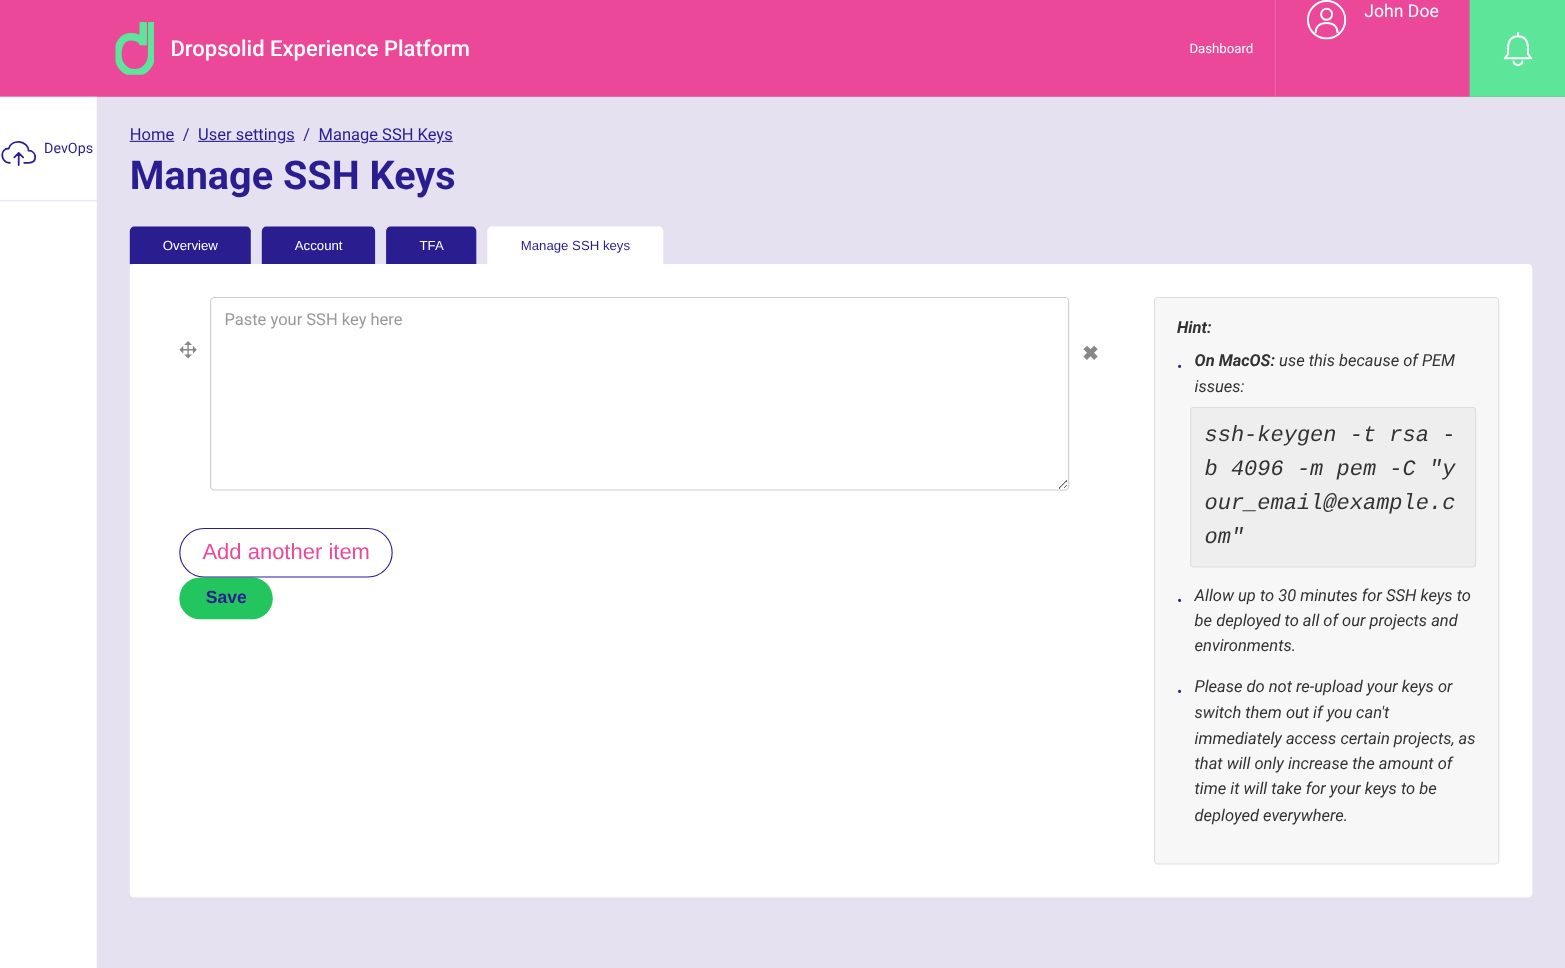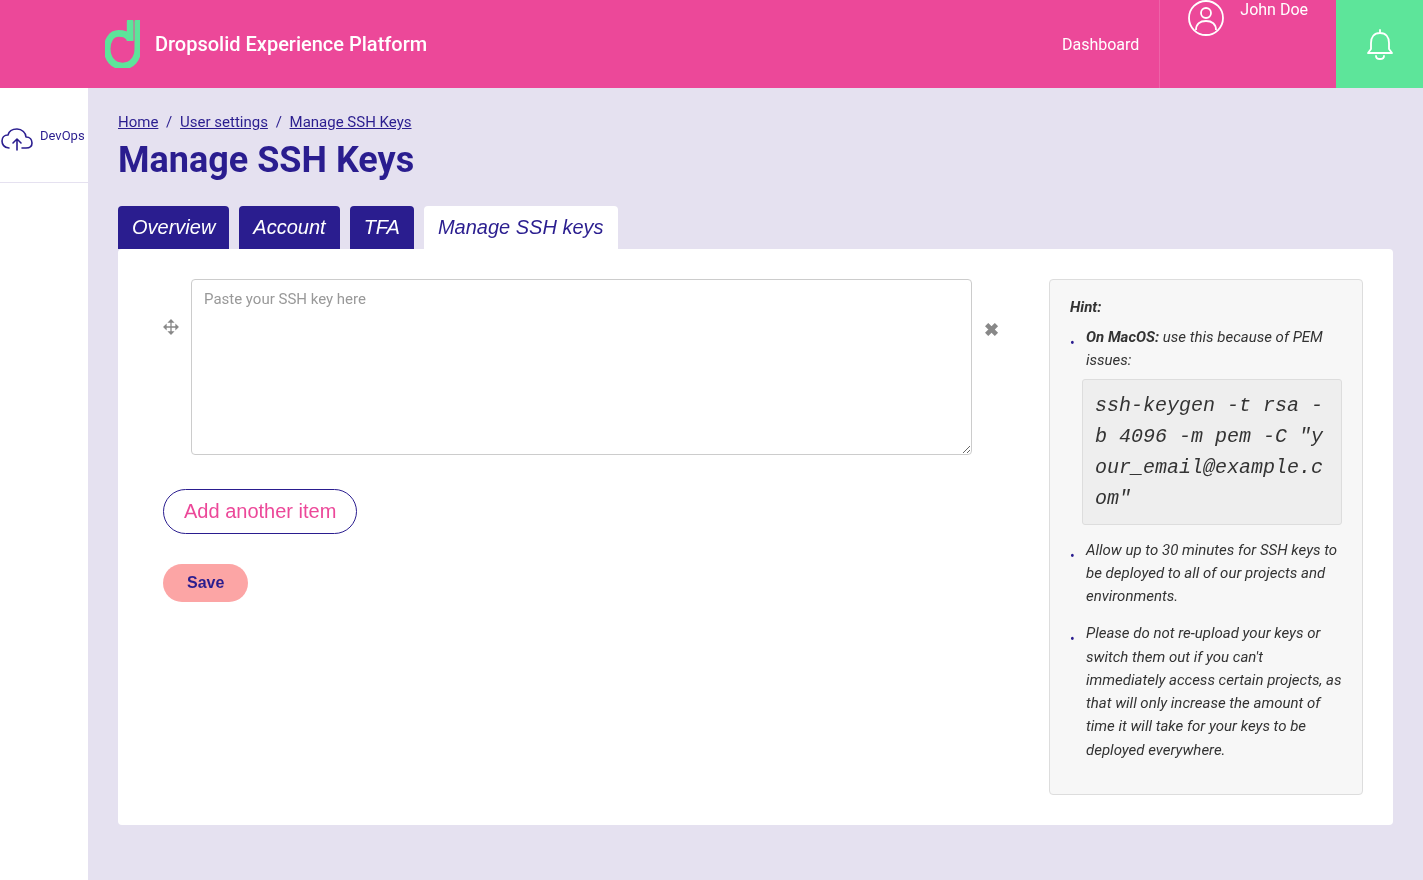--- a/index.html
+++ b/index.html
@@ -26,21 +26,21 @@
       margin-right: 15px;
     }
     .logo-text {
       font-size: 20px;
       font-weight: 500;
     }
     .header-spacer { flex: 1; }
     .header-link {
       color: white;
       text-decoration: none;
-      font-size: 16px;
+      font-size: 12px;
       padding: 0 20px;
     }
     .user-section {
       display: flex;
       align-items: flex-start;
       height: 100%;
       padding: 0 28px;
       border-left: 1px solid rgba(255,255,255,0.15);
       cursor: pointer;
     }
@@ -106,25 +106,24 @@
       margin-bottom: 25px;
     }
     .tabs {
       display: flex;
       gap: 10px;
     }
     .tab {
       background: #2a1d8f;
       color: white;
       border: none;
-      padding: 10px 14px;
-      font-size: 20px;
+      padding: 10px 30px;
+      font-size: 12px;
       cursor: pointer;
       border-radius: 4px 4px 0 0;
-      font-style: italic;
     }
     .tab.active {
       background: white;
       color: #2a1d8f;
       font-weight: 500;
     }
     .panel {
       background: white;
       border-radius: 4px;
       padding: 30px;
@@ -183,29 +182,28 @@
       border: 1.5px solid #2a1d8f;
       padding: 10px 20px;
       border-radius: 999px;
       font-size: 20px;
       font-weight: 500;
       cursor: pointer;
       margin-top: 30px;
       margin-left: 0;
     }
     .btn-save {
-      background: #fca5a5;
+      background: #22c55e;
       color: #2a1d8f;
       border: none;
       padding: 10px 24px;
       border-radius: 999px;
       font-size: 16px;
       font-weight: 600;
       cursor: pointer;
-      margin-top: 30px;
       display: block;
     }
     .hint-box {
       width: 314px;
       border: 1px solid #ddd;
       background: #f7f7f7;
       border-radius: 4px;
       padding: 18px 20px;
       font-style: italic;
       color: #333;

